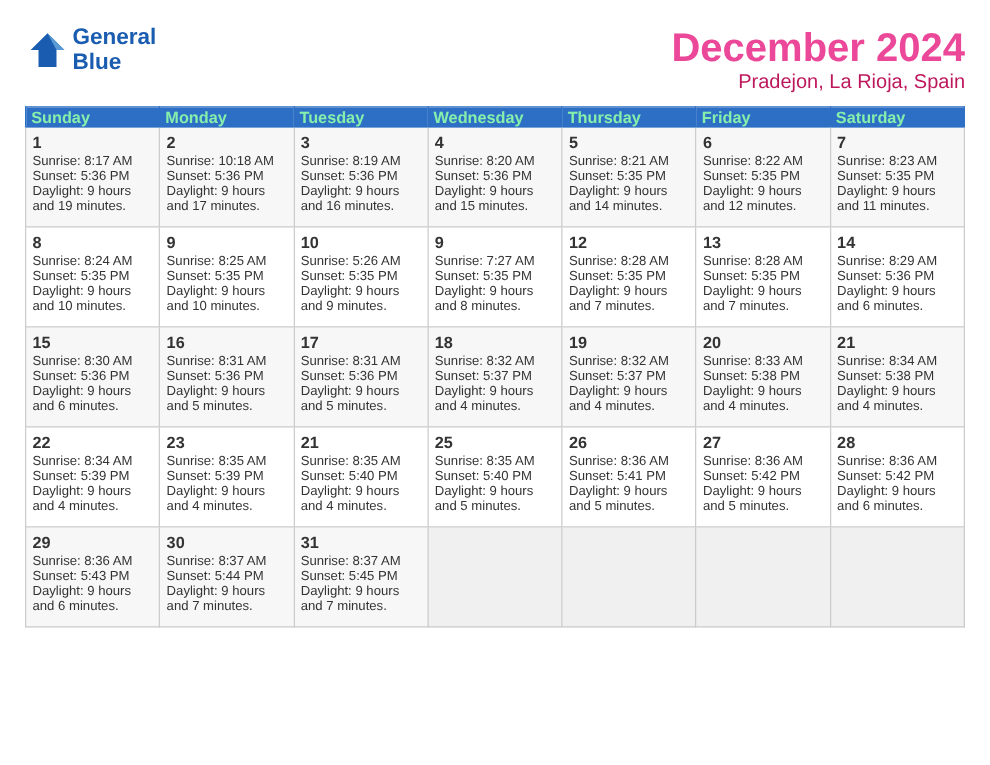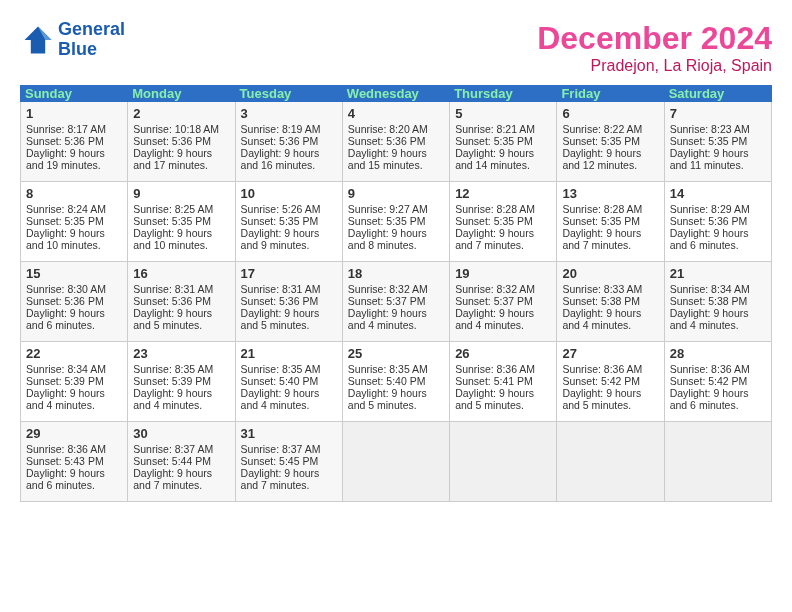--- a/index.html
+++ b/index.html
@@ -181,21 +181,21 @@
         </td>
         <td>
           <span class="day-num">10</span>
           <div>Sunrise: 5:26 AM</div>
           <div>Sunset: 5:35 PM</div>
           <div>Daylight: 9 hours</div>
           <div>and 9 minutes.</div>
         </td>
         <td>
           <span class="day-num">9</span>
-          <div>Sunrise: 9:27 AM</div>
+          <div>Sunrise: 7:27 AM</div>
           <div>Sunset: 5:35 PM</div>
           <div>Daylight: 9 hours</div>
           <div>and 8 minutes.</div>
         </td>
         <td>
           <span class="day-num">12</span>
           <div>Sunrise: 8:28 AM</div>
           <div>Sunset: 5:35 PM</div>
           <div>Daylight: 9 hours</div>
           <div>and 7 minutes.</div>

